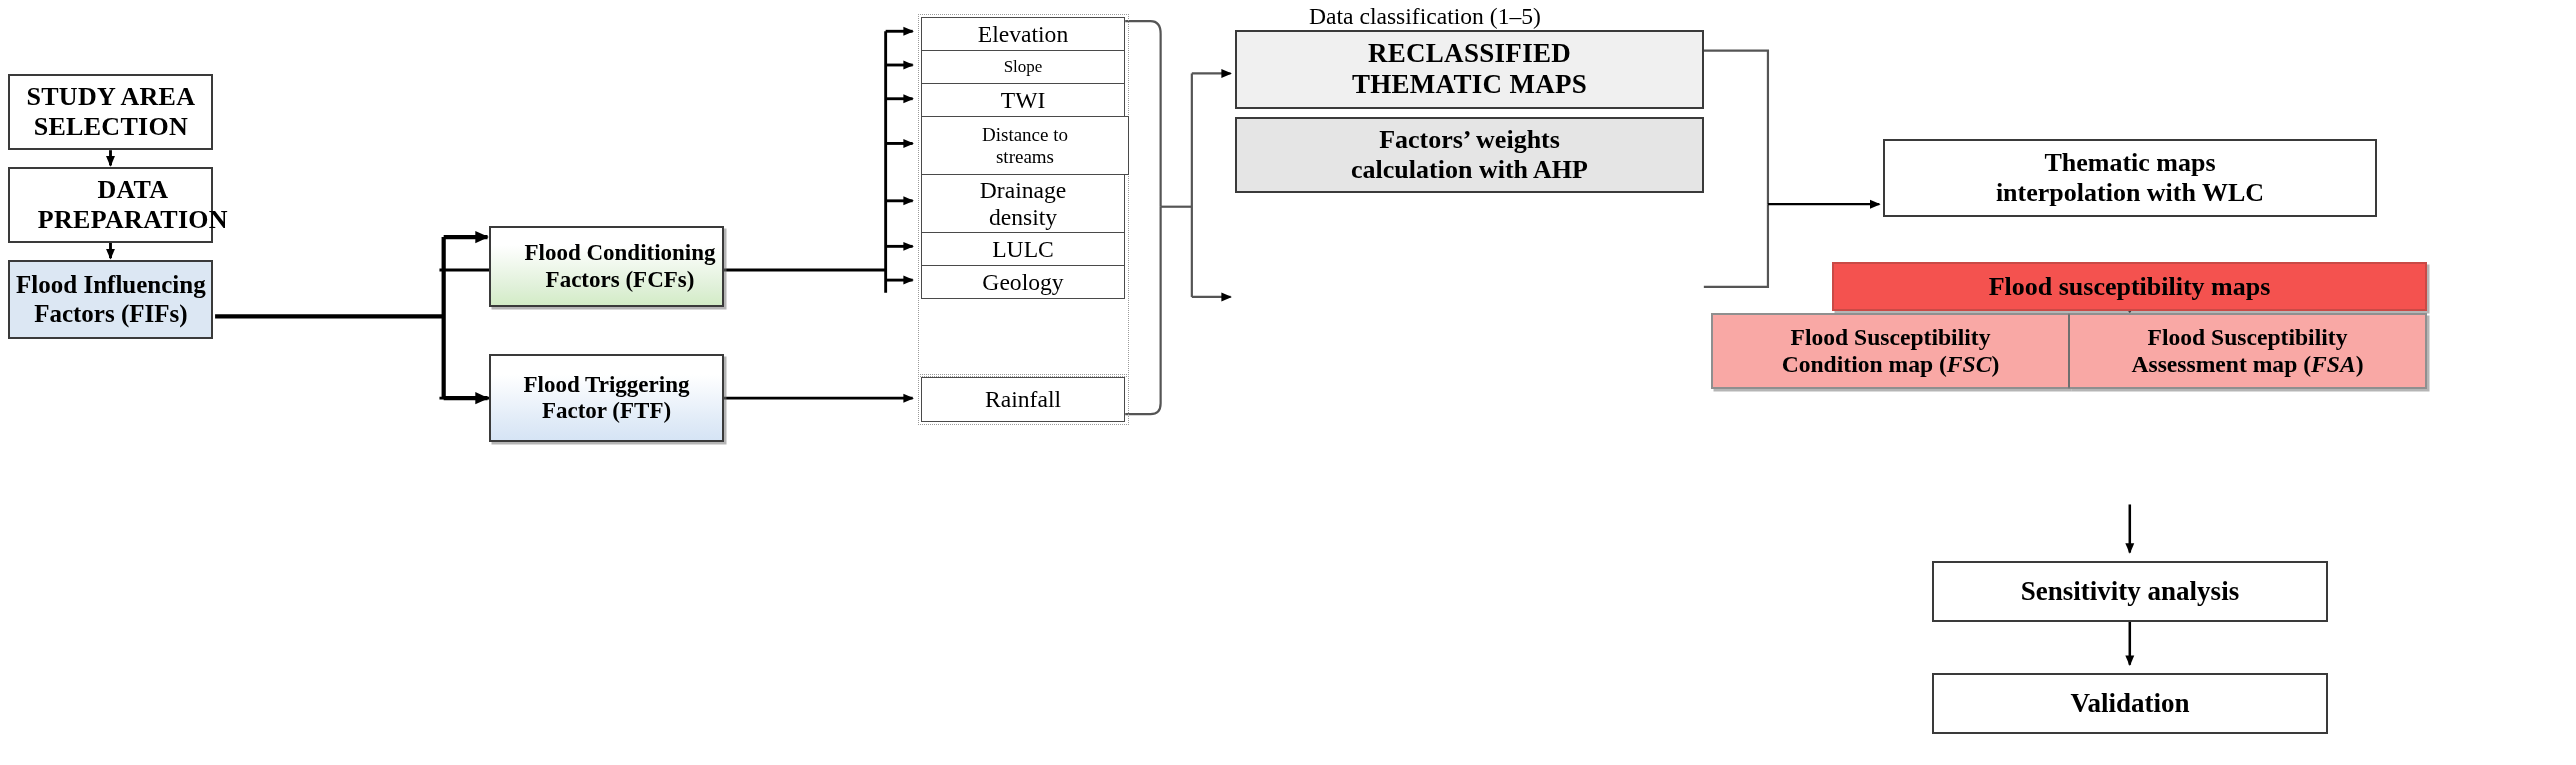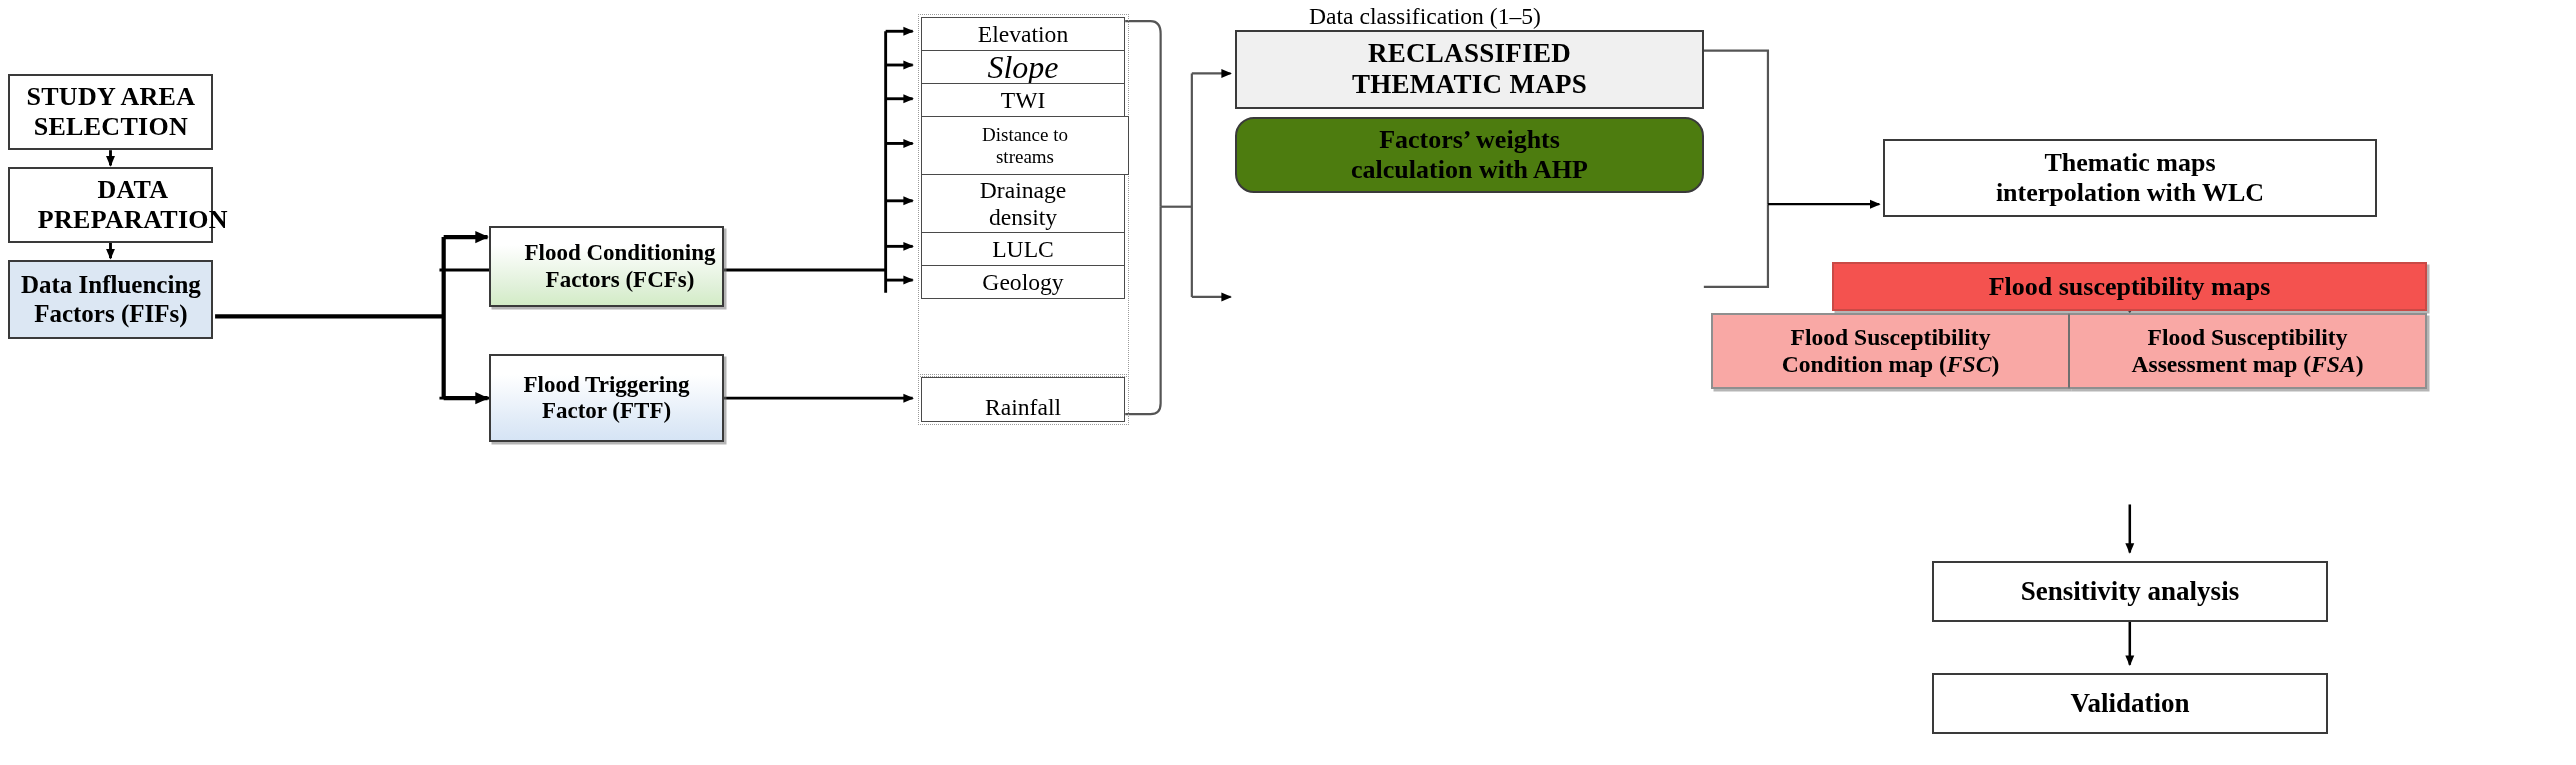--- a/index.html
+++ b/index.html
@@ -48,21 +48,21 @@
     position:absolute;
     left:0;top:0;
     width:2576px;height:766px;
     pointer-events:none;
   }
   
   .fill-blue{background:#dce7f3;}
   .fill-grad-green{background:linear-gradient(to bottom,#ffffff 0%,#ffffff 22%,#dff0d8 78%,#d3ecc6 100%);padding-left:27px;}
   .fill-grad-blue{background:linear-gradient(to bottom,#ffffff 0%,#ffffff 22%,#dfeaf7 80%,#d6e4f5 100%);}
   .fill-gray{background:#f0f0f0;}
-  .fill-peach{background:#4d7c0f;border-radius:19px;}
+  .fill-peach{background:#e5e5e5;}
   .fill-red{background:#f4524f;}
   .fill-pink{background:#f9a8a5;}
   .dash-wrap{
     position:absolute;
     box-sizing:border-box;
     border:1.7px dotted #9a9a9a;
   }
 </style>
 </head>
 <body>
@@ -127,21 +127,21 @@
 
   <div class="box frame" style="left:8.4px;top:167px;width:205px;height:76px;font-size:26px;letter-spacing:0.3px;padding-left:44px;">
     <div>
       <div>DATA</div>
       <div>PREPARATION</div>
     </div>
   </div>
 
   <div class="box frame fill-blue" style="left:8.4px;top:260px;width:205px;height:79px;font-size:25px;">
     <div>
-      <div>Data Influencing</div>
+      <div>Flood Influencing</div>
       <div>Factors (FIFs)</div>
     </div>
   </div>
 
   <div class="box frame fill-grad-green shadowed" style="left:489px;top:226px;width:235px;height:81px;font-size:23px;">
     <div>
       <div>Flood Conditioning</div>
       <div>Factors (FCFs)</div>
     </div>
   </div>
@@ -151,21 +151,21 @@
       <div>Flood Triggering</div>
       <div>Factor (FTF)</div>
     </div>
   </div>
 
   <div class="dash-wrap" style="left:918px;top:13.5px;width:211px;height:363px;"></div>
 
   <div class="box cell" style="left:921px;top:17px;width:204px;height:34px;font-size:23.6px;">
     <span>Elevation</span>
   </div>
-  <div class="box cell" style="left:921px;top:50px;width:204px;height:34px;font-size:32px;font-style:italic;">
+  <div class="box cell" style="left:921px;top:50px;width:204px;height:34px;font-size:17px;">
     <span>Slope</span>
   </div>
   <div class="box cell" style="left:921px;top:83px;width:204px;height:34px;font-size:23.6px;">
     <span>TWI</span>
   </div>
   <div class="box cell" style="left:921px;top:116px;width:208px;height:59px;font-size:19px;">
     <div>
       <div>Distance to</div>
       <div>streams</div>
     </div>
@@ -177,21 +177,21 @@
     </div>
   </div>
   <div class="box cell" style="left:921px;top:232px;width:204px;height:34px;font-size:23.6px;">
     <span>LULC</span>
   </div>
   <div class="box cell" style="left:921px;top:265px;width:204px;height:34px;font-size:23.6px;">
     <span>Geology</span>
   </div>
 
   <div class="dash-wrap" style="left:918px;top:374px;width:211px;height:51px;"></div>
-  <div class="box cell" style="left:921px;top:377px;width:204px;height:45px;font-size:23.6px;align-items:flex-end;">
+  <div class="box cell" style="left:921px;top:377px;width:204px;height:45px;font-size:23.6px;">
     <span>Rainfall</span>
   </div>
 
   <div class="plainlabel" style="left:1309px;top:3.4px;font-size:23.6px;">Data classification (1–5)</div>
 
   <div class="box frame fill-gray" style="left:1235px;top:29.5px;width:469px;height:79px;font-size:27px;letter-spacing:0.3px;">
     <div>
       <div>RECLASSIFIED</div>
       <div>THEMATIC MAPS</div>
     </div>

